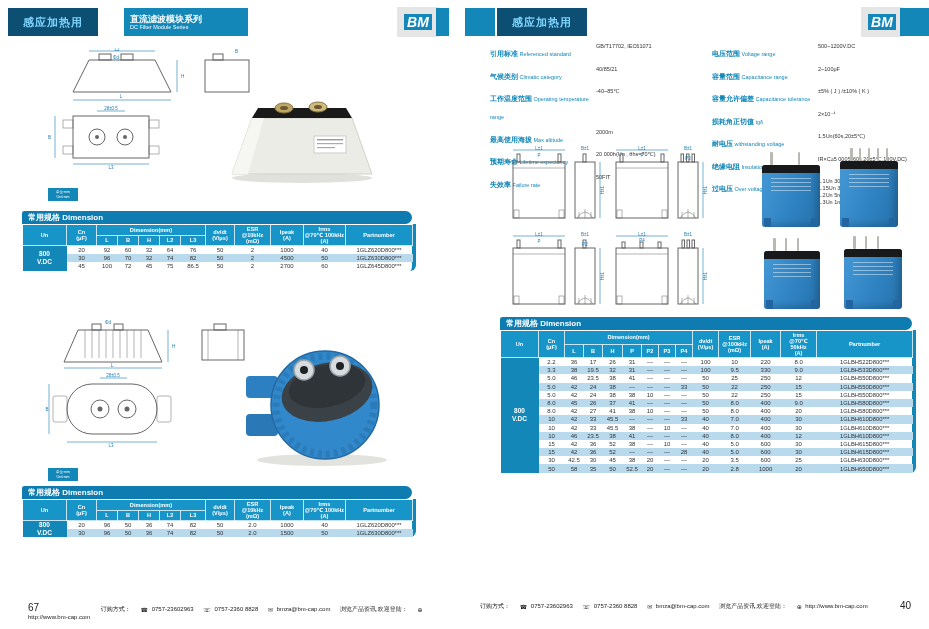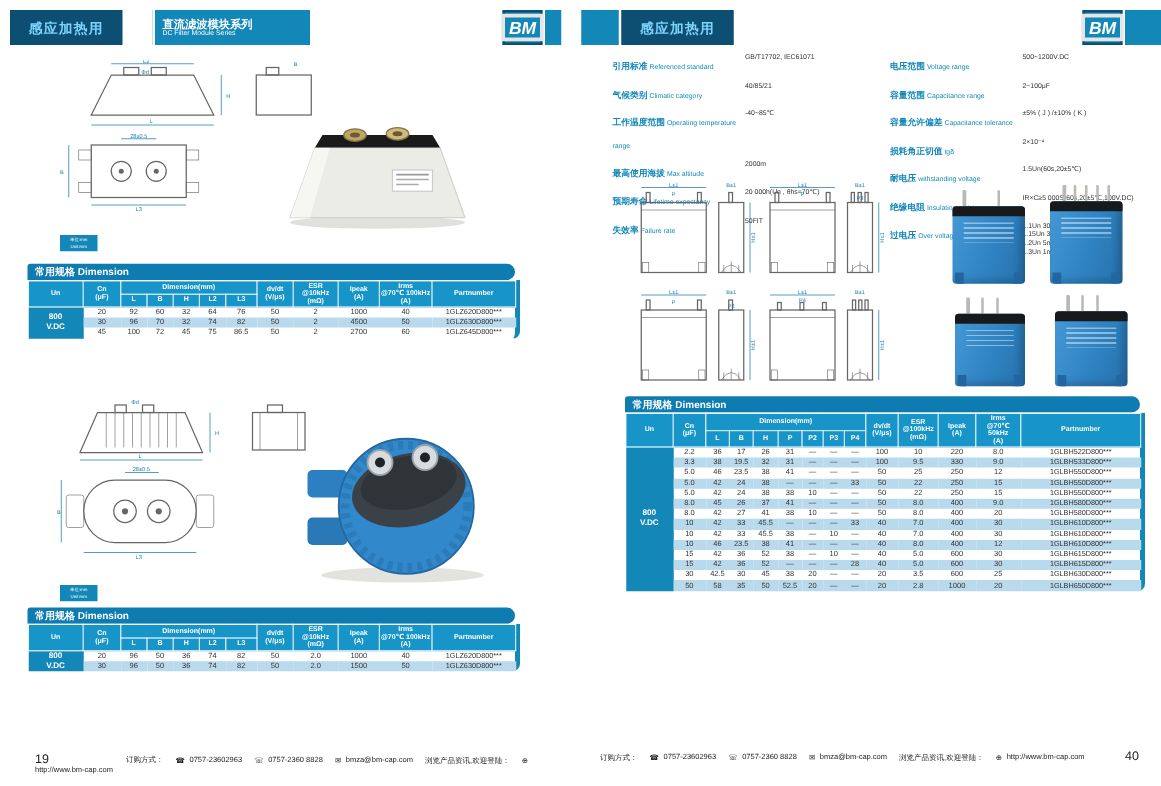--- a/index.html
+++ b/index.html
@@ -10,21 +10,21 @@
   .hdr-box{position:absolute;top:8px;height:28px;}
   .hdr-title{background:#0d4e73;color:#7dd3fc;font-weight:bold;font-size:11px;
              display:flex;align-items:center;justify-content:center;letter-spacing:1px;}
   .hdr-sub{background:#1287b8;color:#fff;display:flex;flex-direction:column;justify-content:center;
            padding-left:6px;border-left:2px solid #fff;}
   .hdr-sub .cn{font-size:9px;font-weight:bold;line-height:10px;}
   .hdr-sub .en{font-size:5.5px;line-height:7px;}
   .hdr-bar{background:#1287b8;}
   .logo{background:#1287b8;color:#fff;display:flex;align-items:center;justify-content:center;
         font-weight:bold;font-style:italic;font-size:14px;border:2px solid #0d4e73;box-sizing:border-box;}
-  .logo span{border:3px solid #e5e5e5;padding:0 3px;line-height:16px;}
+  .logo span{border:7px solid #e5e5e5;padding:0 3px;line-height:16px;}
   
   .speclist{position:absolute;width:218px;}
   .spec-row{display:flex;margin-bottom:4.5px;align-items:flex-start;}
   .spec-label{width:106px;flex:none;color:#1287b8;}
   .spec-cn{font-weight:bold;font-size:7px;}
   .spec-en{font-size:5.5px;}
   .spec-val{flex:1;font-size:5.5px;color:#333;white-space:pre-line;line-height:7px;padding-top:1px;}
   
   .tbl-title{position:absolute;height:13px;background:#0e7cb0;color:#fff;font-weight:bold;
              font-size:8px;line-height:13px;padding-left:6px;box-sizing:border-box;
@@ -350,21 +350,21 @@
             <td>2.0</td>
             <td>1500</td>
             <td>50</td>
             <td class="pn">1GLZ630D800***</td>
           </tr>
         </tbody>
       </table>
     </div>
 
   <div class="foot" style="left:28px;width:420px;">
-    <span class="pgnum">19</span>
+    <span class="pgnum">67</span>
     <span class="foot-line" style="margin-left:60px;">
       <span>订购方式：</span>
       <span class="fi">☎</span>
       <span>0757-23602963</span>
       <span class="fi">☏</span>
       <span>0757-2360 8828</span>
       <span class="fi">✉</span>
       <span>bmza@bm-cap.com</span>
       <span style="margin-left:8px;">浏览产品资讯,欢迎登陆：</span>
       <span class="fi">⊕</span>

